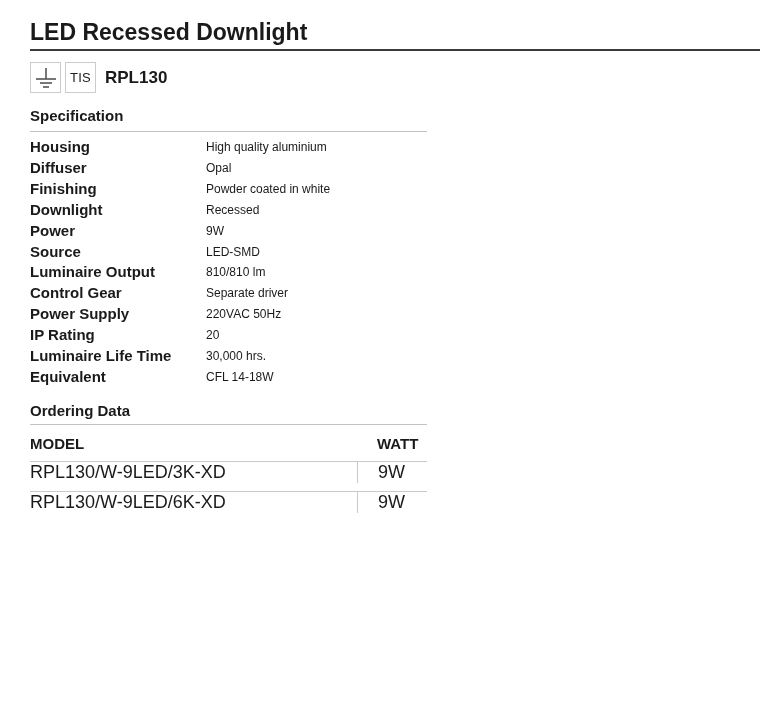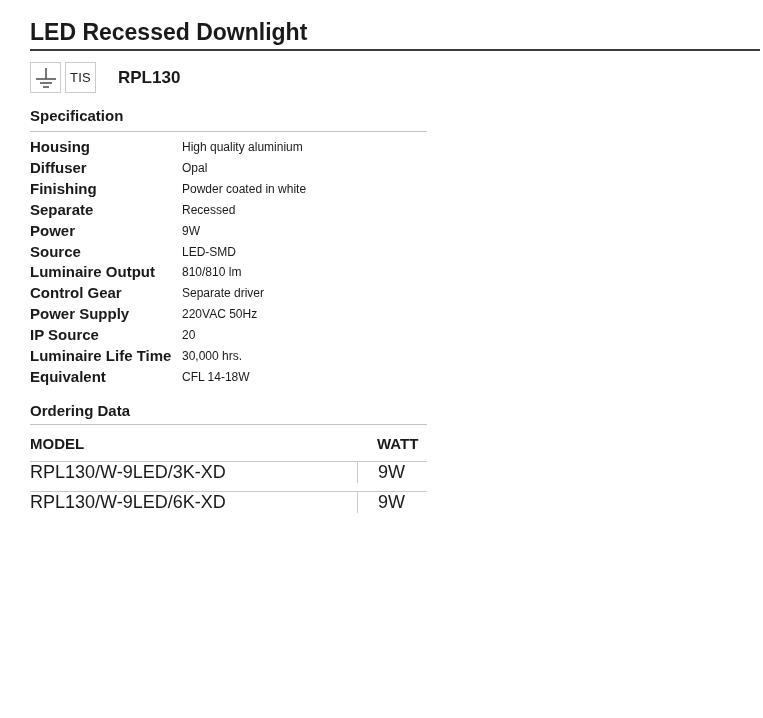--- a/index.html
+++ b/index.html
@@ -49,21 +49,21 @@
     background: #ffffff;
   }
   .tis-text {
     font-size: 13px;
     color: #222222;
     letter-spacing: 0.2px;
   }
   .model-name {
     font-size: 17px;
     font-weight: bold;
-    margin-left: 18px;
+    margin-left: 5px;
   }
   
   .section {
     width: 397px;
   }
   .section-heading {
     font-size: 15px;
     font-weight: bold;
     line-height: 1.15;
   }
@@ -79,20 +79,21 @@
     font-size: 14px;
     line-height: 20.8px;
     white-space: pre-line;
   }
   .spec-section { margin-top: 13px; }
   .spec-table { margin-top: 5px; }
   .spec-row {
     display: flex;
     line-height: 20.9px;
     align-items: flex-end;
+    gap: 24px;
   }
   .spec-label {
     width: 152px;
     flex: 0 0 152px;
     font-size: 15px;
     font-weight: bold;
   }
   .spec-value { font-size: 12px; }
   
   .ordering-section { margin-top: 14px; }
@@ -166,21 +167,21 @@
       </div>
       <div class="spec-row">
         <span class="spec-label">Diffuser</span>
         <span class="spec-value">Opal</span>
       </div>
       <div class="spec-row">
         <span class="spec-label">Finishing</span>
         <span class="spec-value">Powder coated in white</span>
       </div>
       <div class="spec-row">
-        <span class="spec-label">Separate</span>
+        <span class="spec-label">Downlight</span>
         <span class="spec-value">Recessed</span>
       </div>
       <div class="spec-row">
         <span class="spec-label">Power</span>
         <span class="spec-value">9W</span>
       </div>
       <div class="spec-row">
         <span class="spec-label">Source</span>
         <span class="spec-value">LED-SMD</span>
       </div>
@@ -190,21 +191,21 @@
       </div>
       <div class="spec-row">
         <span class="spec-label">Control Gear</span>
         <span class="spec-value">Separate driver</span>
       </div>
       <div class="spec-row">
         <span class="spec-label">Power Supply</span>
         <span class="spec-value">220VAC 50Hz</span>
       </div>
       <div class="spec-row">
-        <span class="spec-label">IP Source</span>
+        <span class="spec-label">IP Rating</span>
         <span class="spec-value">20</span>
       </div>
       <div class="spec-row">
         <span class="spec-label">Luminaire Life Time</span>
         <span class="spec-value">30,000 hrs.</span>
       </div>
       <div class="spec-row">
         <span class="spec-label">Equivalent</span>
         <span class="spec-value">CFL 14-18W</span>
       </div>

